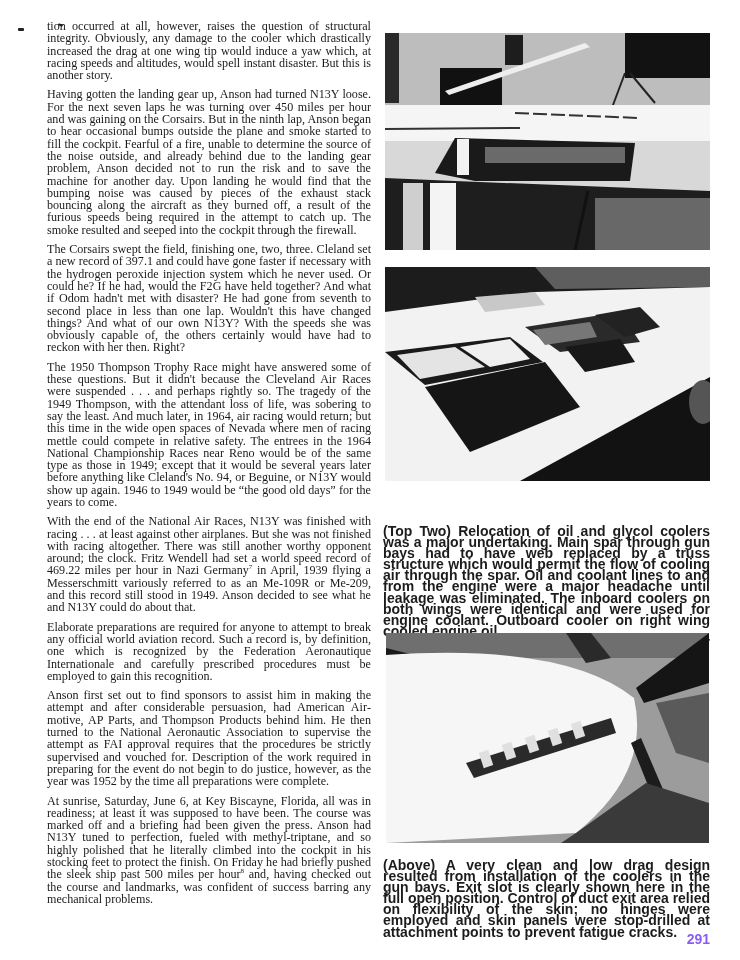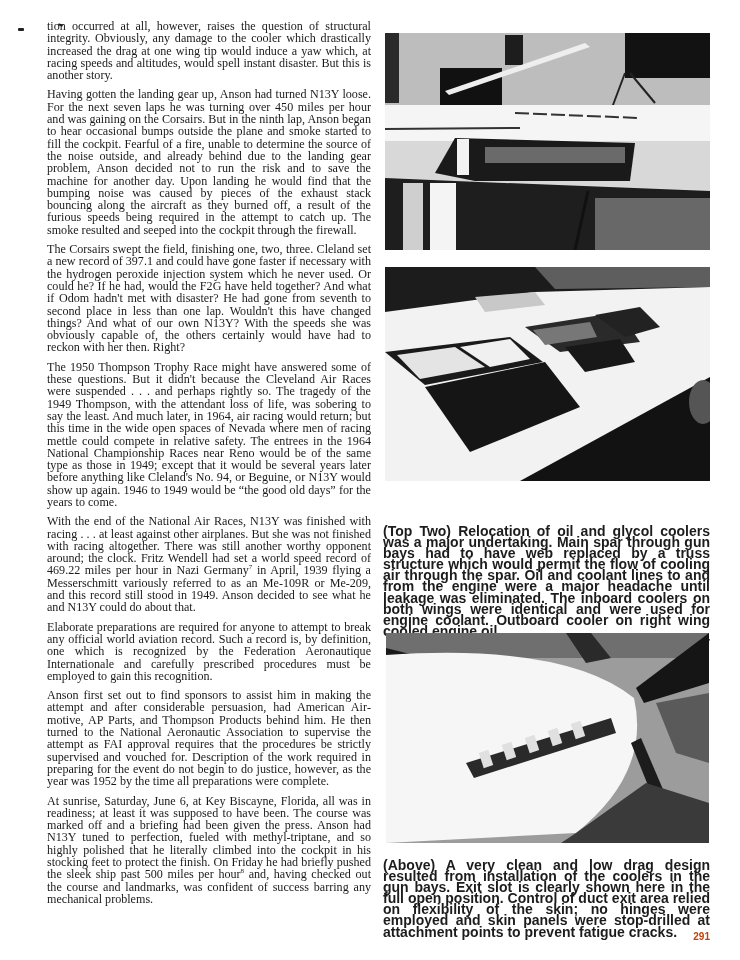--- a/index.html
+++ b/index.html
@@ -76,22 +76,22 @@
     #caption-top { top: 526px; }
     #caption-bottom { top: 860px; }
     #caption-bottom .credit { margin-top: 3px; }
 
     .page-number {
       position: absolute;
       right: 30px;
       top: 931px;
       font-family: "Liberation Sans", "DejaVu Sans", sans-serif;
       font-weight: bold;
-      font-size: 10px;
-      color: #c2410c;
+      font-size: 14px;
+      color: #8b5cf6;
     }
   </style>
 </head>
 <body>
 
 <span class="page-mark a"></span>
 <span class="page-mark b"></span>
 
 <div class="text-column">
   <p>tion occurred at all, however, raises the question of structural integrity. Obviously, any damage to the cooler which drastically increased the drag at one wing tip would induce a yaw which, at racing speeds and altitudes, would spell instant disaster. But this is another story.</p>

